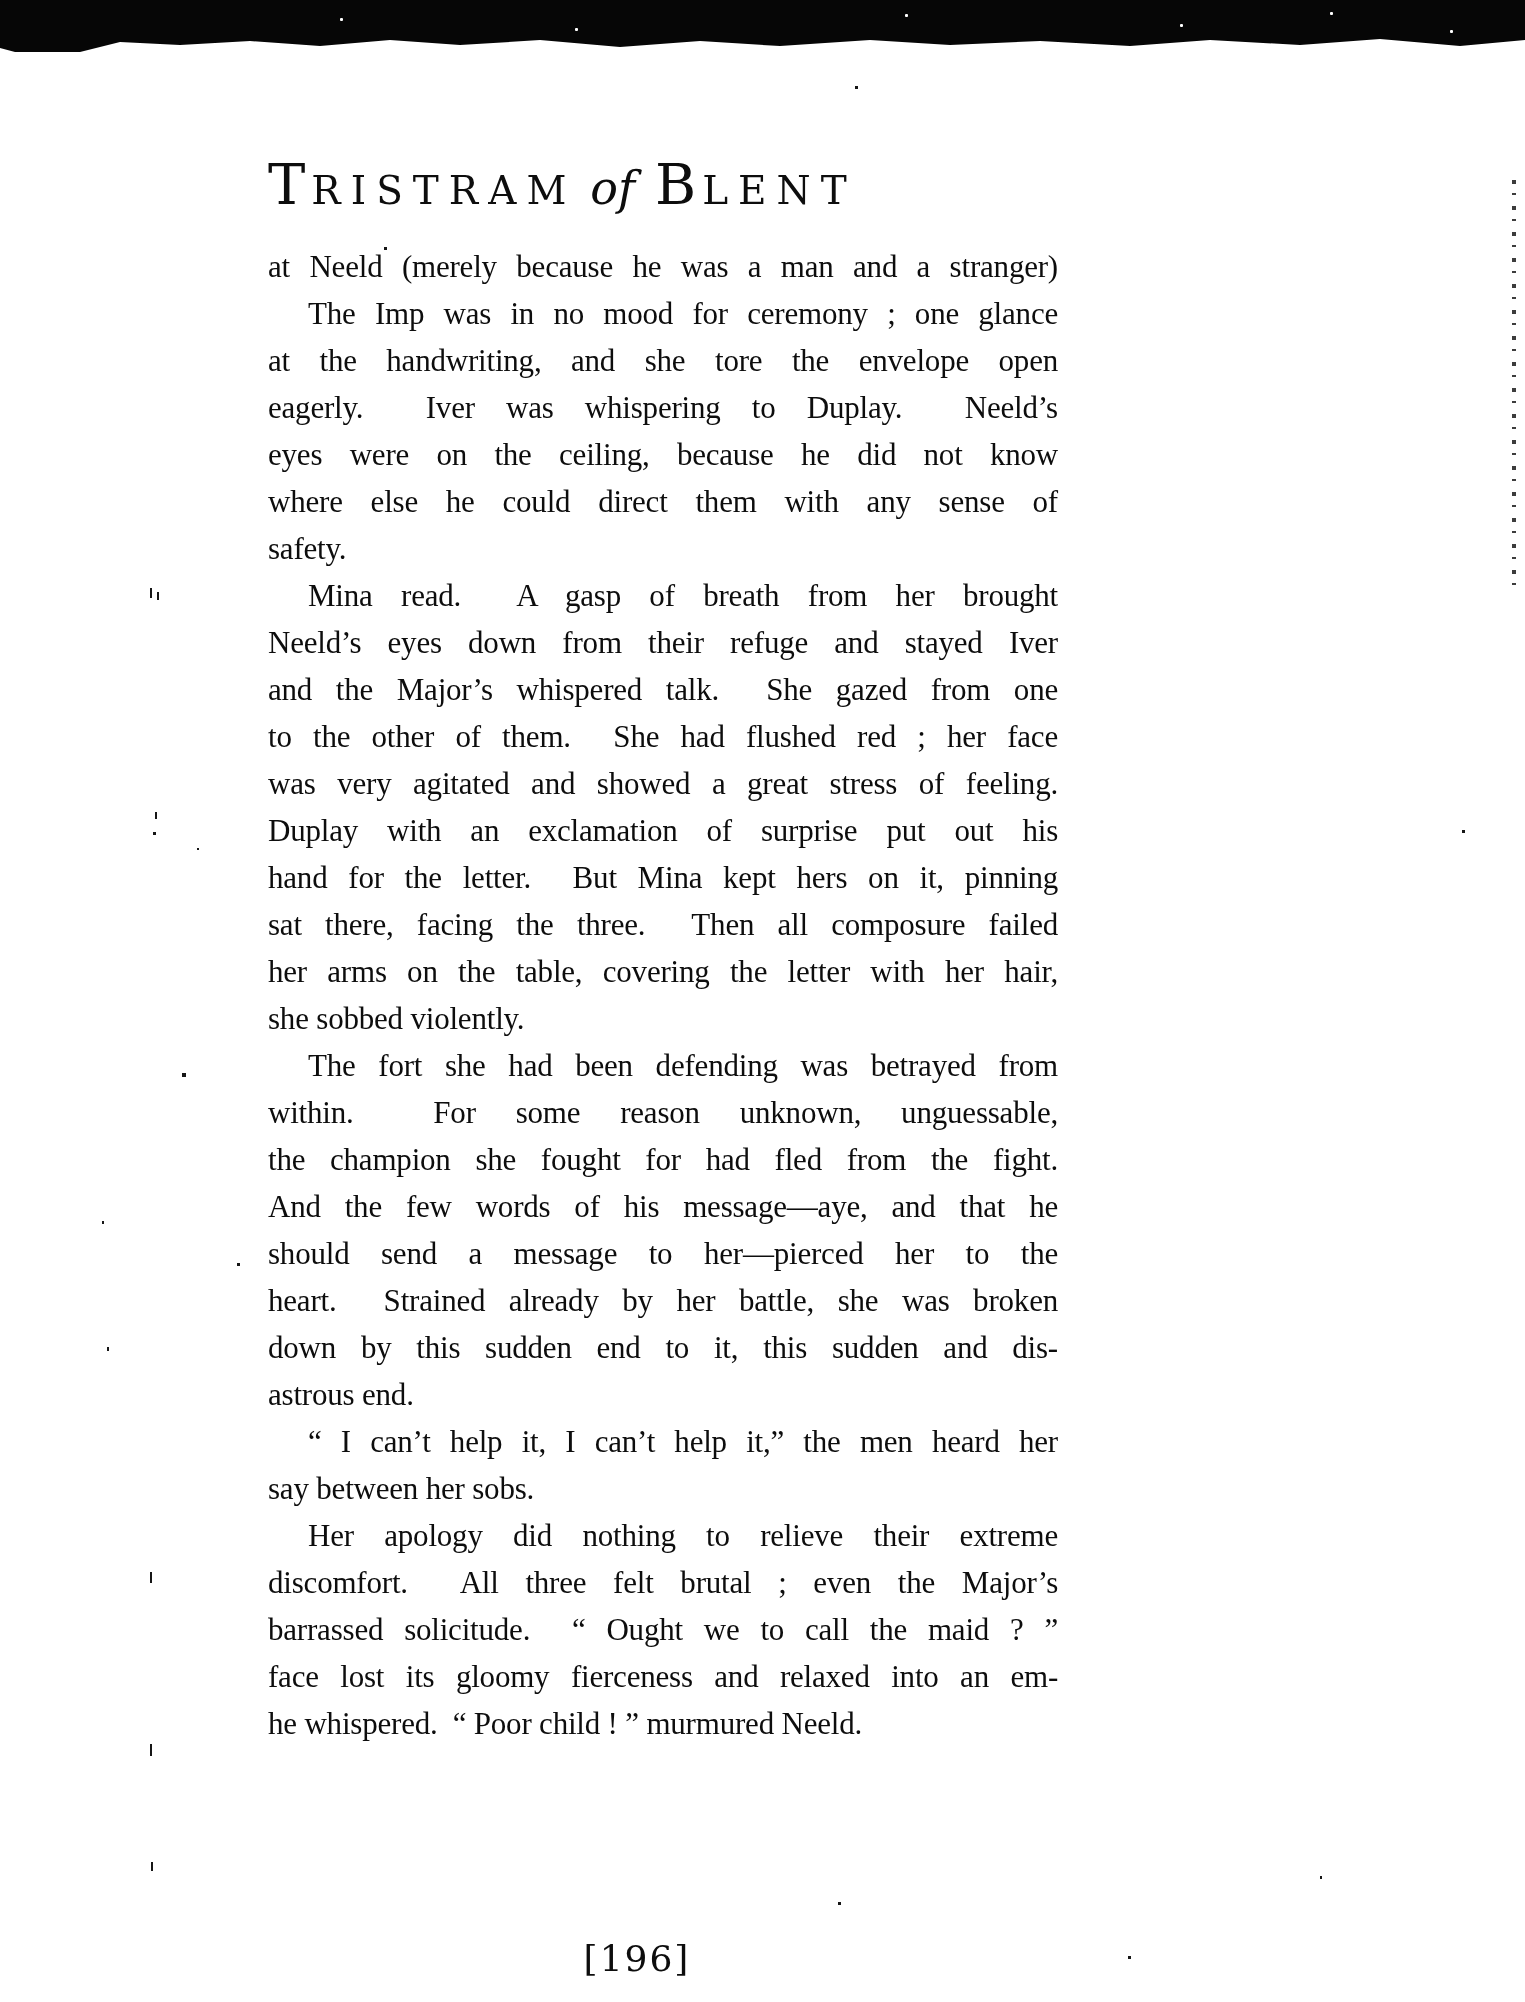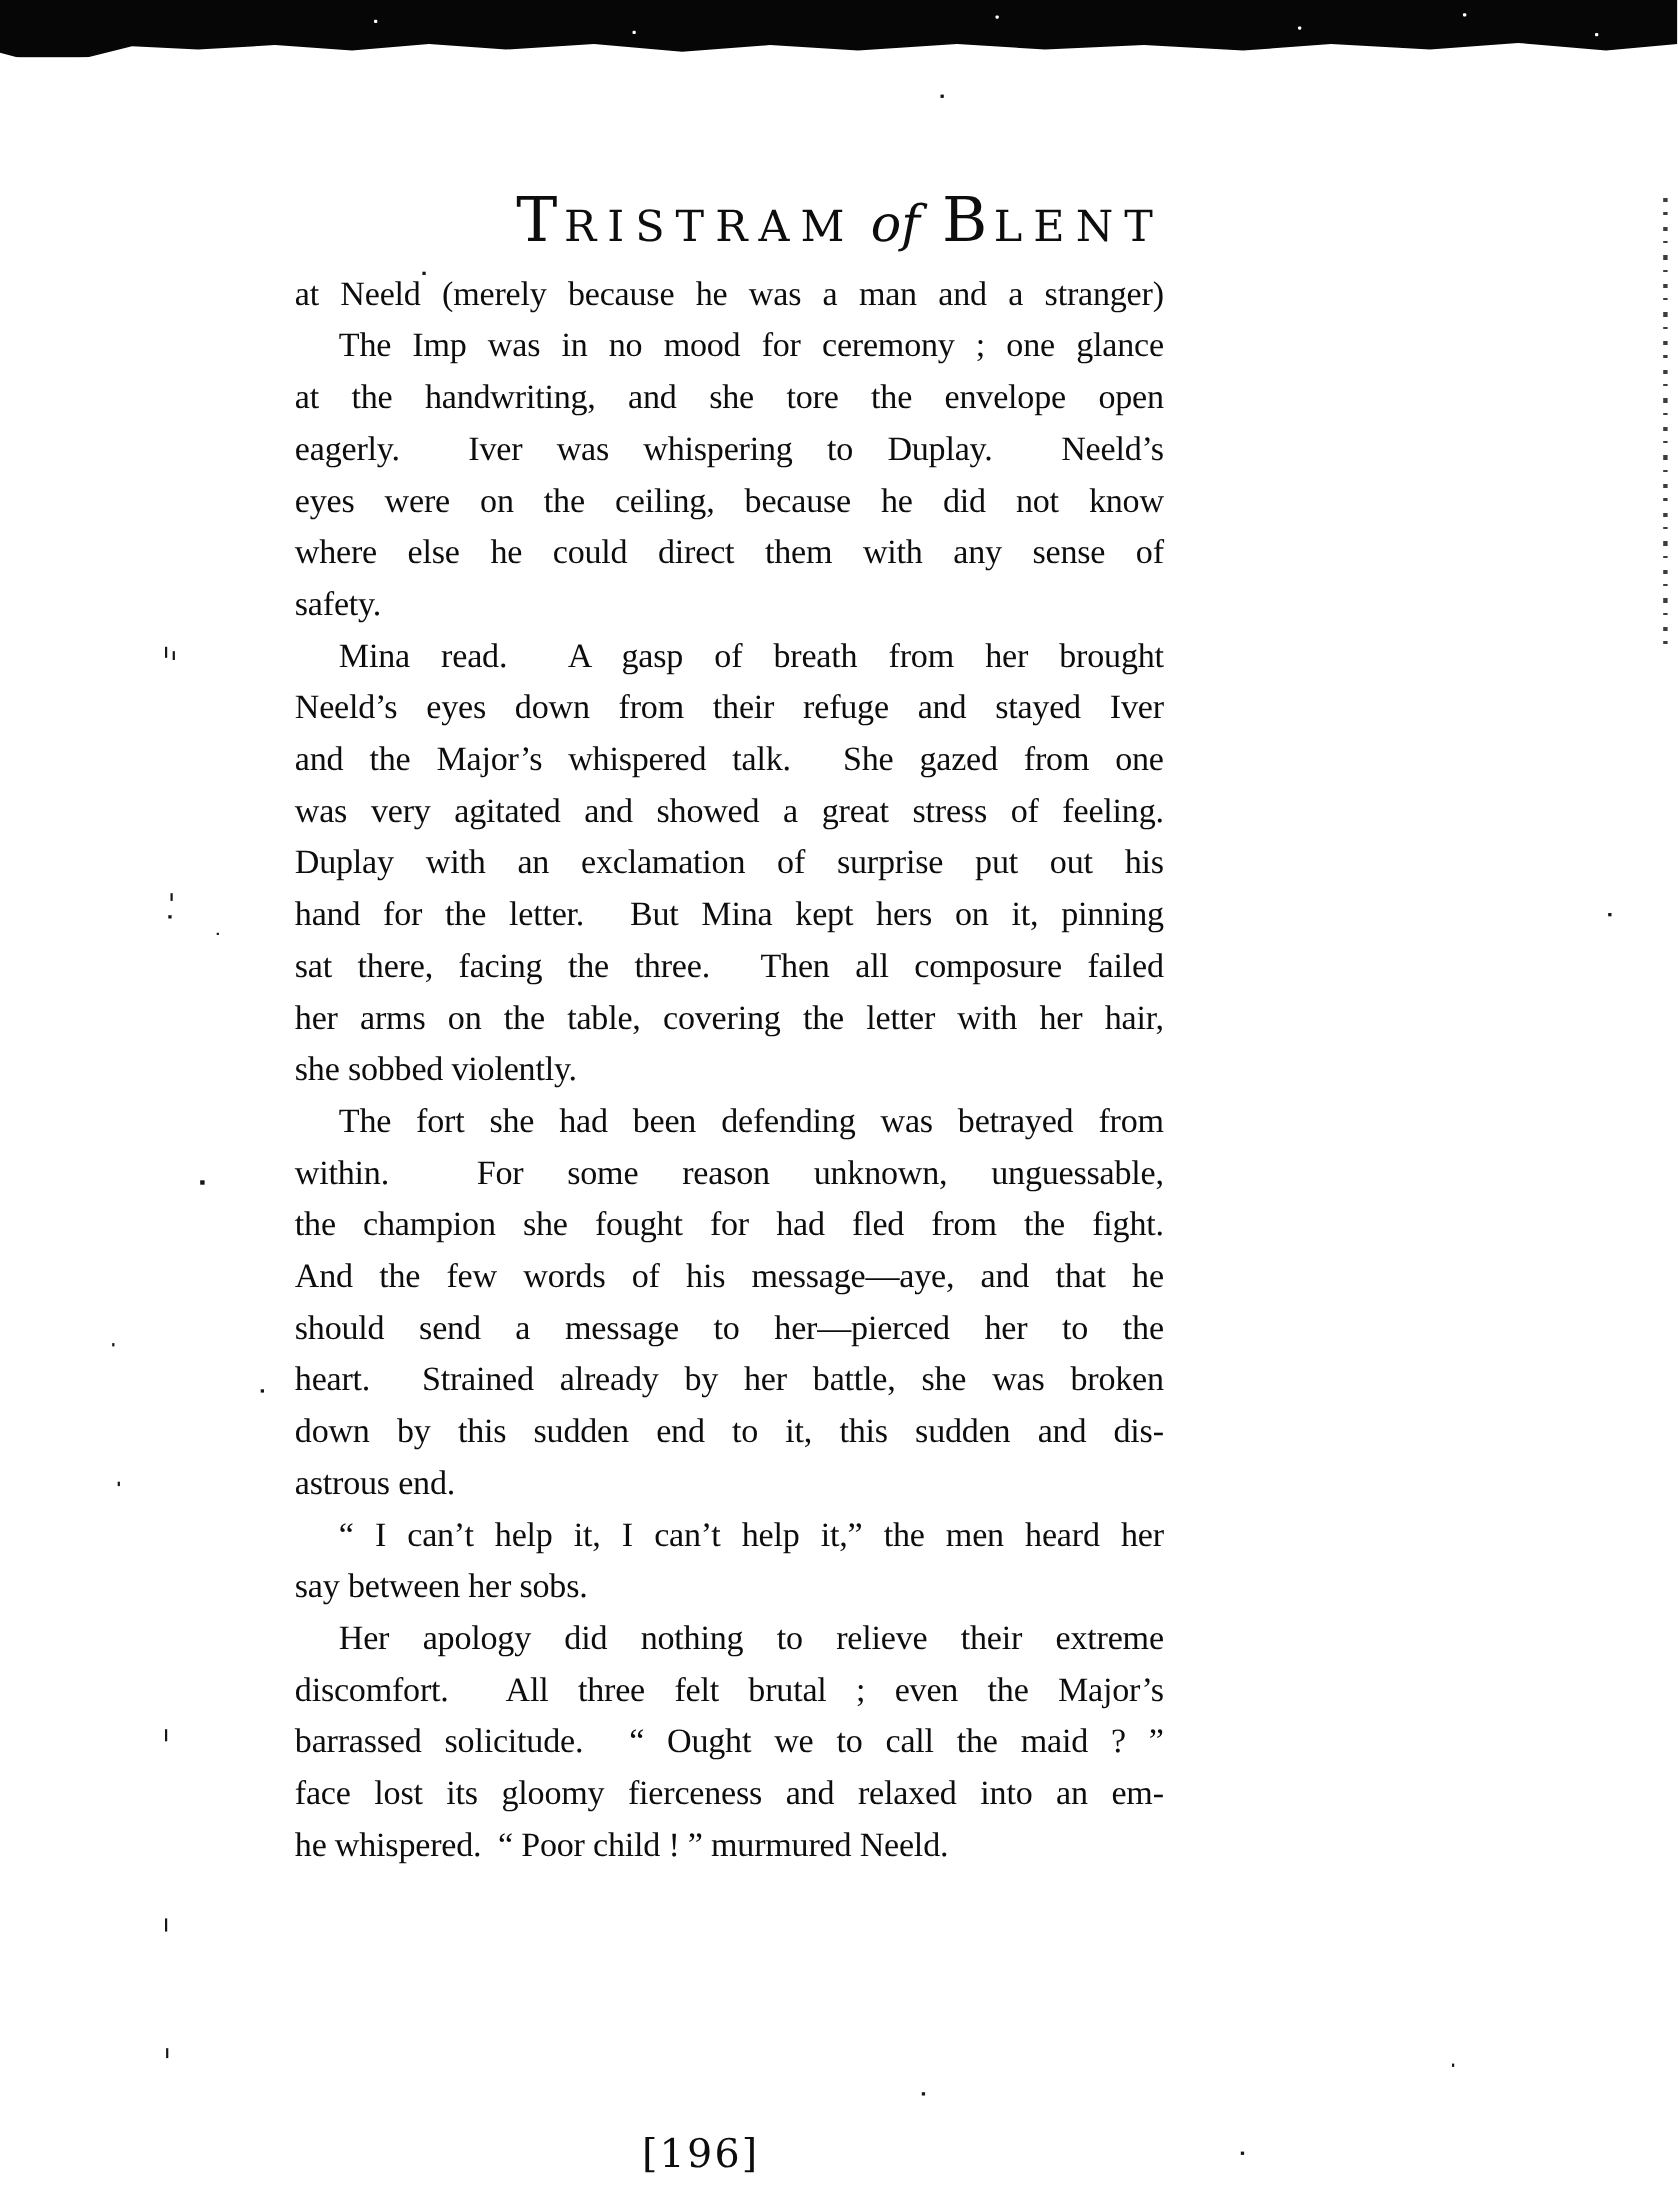--- a/index.html
+++ b/index.html
@@ -32,24 +32,24 @@
   .bar-speck {
     position: absolute;
     background: #ffffff;
     width: 3px; height: 3px;
     border-radius: 1px;
   }
 
   
   .running-header {
     position: absolute;
-    top: 168px;
+    top: 152px;
     left: 268px;
     width: 790px;
-    text-align: right;
+    text-align: left;
     white-space: nowrap;
   }
   .t-big   { font-size: 56px; letter-spacing: 6px; }
   .t-caps  { font-size: 39px; letter-spacing: 10px; }
   .t-of    { font-size: 46px; font-style: italic; letter-spacing: 0;
              margin: 0 20px 0 14px; }
 
   
   .page-body {
     position: absolute;
@@ -117,20 +117,21 @@
   <div class="ln j">at Neeld (merely because he was a man and a stranger)</div>
   <div class="ln j ind">The Imp was in no mood for ceremony ; one glance</div>
   <div class="ln j">at the handwriting, and she tore the envelope open</div>
   <div class="ln j">eagerly.&nbsp; Iver was whispering to Duplay.&nbsp; Neeld’s</div>
   <div class="ln j">eyes were on the ceiling, because he did not know</div>
   <div class="ln j">where else he could direct them with any sense of</div>
   <div class="ln end">safety.</div>
   <div class="ln j ind">Mina read.&nbsp; A gasp of breath from her brought</div>
   <div class="ln j">Neeld’s eyes down from their refuge and stayed Iver</div>
   <div class="ln j">and the Major’s whispered talk.&nbsp; She gazed from one</div>
+  <div class="ln j">to the other of them.&nbsp; She had flushed red ; her face</div>
   <div class="ln j">was very agitated and showed a great stress of feeling.</div>
   <div class="ln j">Duplay with an exclamation of surprise put out his</div>
   <div class="ln j">hand for the letter.&nbsp; But Mina kept hers on it, pinning</div>
   <div class="ln j">sat there, facing the three.&nbsp; Then all composure failed</div>
   <div class="ln j">her arms on the table, covering the letter with her hair,</div>
   <div class="ln end">she sobbed violently.</div>
   <div class="ln j ind">The fort she had been defending was betrayed from</div>
   <div class="ln j">within.&nbsp; For some reason unknown, unguessable,</div>
   <div class="ln j">the champion she fought for had fled from the fight.</div>
   <div class="ln j">And the few words of his message—aye, and that he</div>

